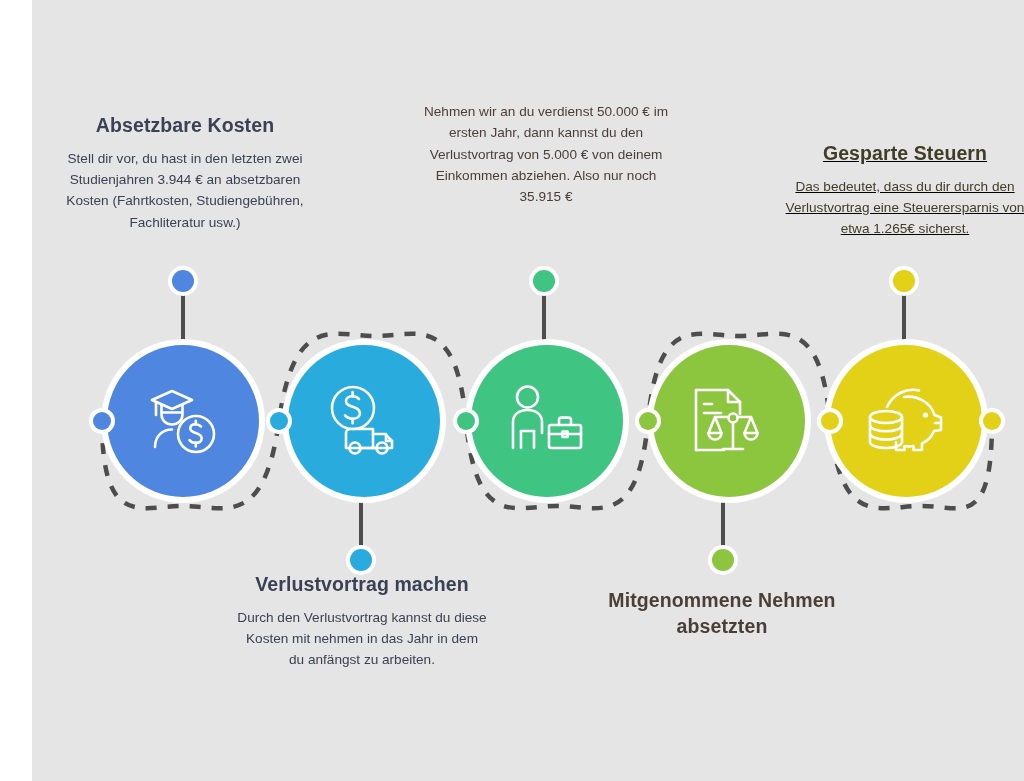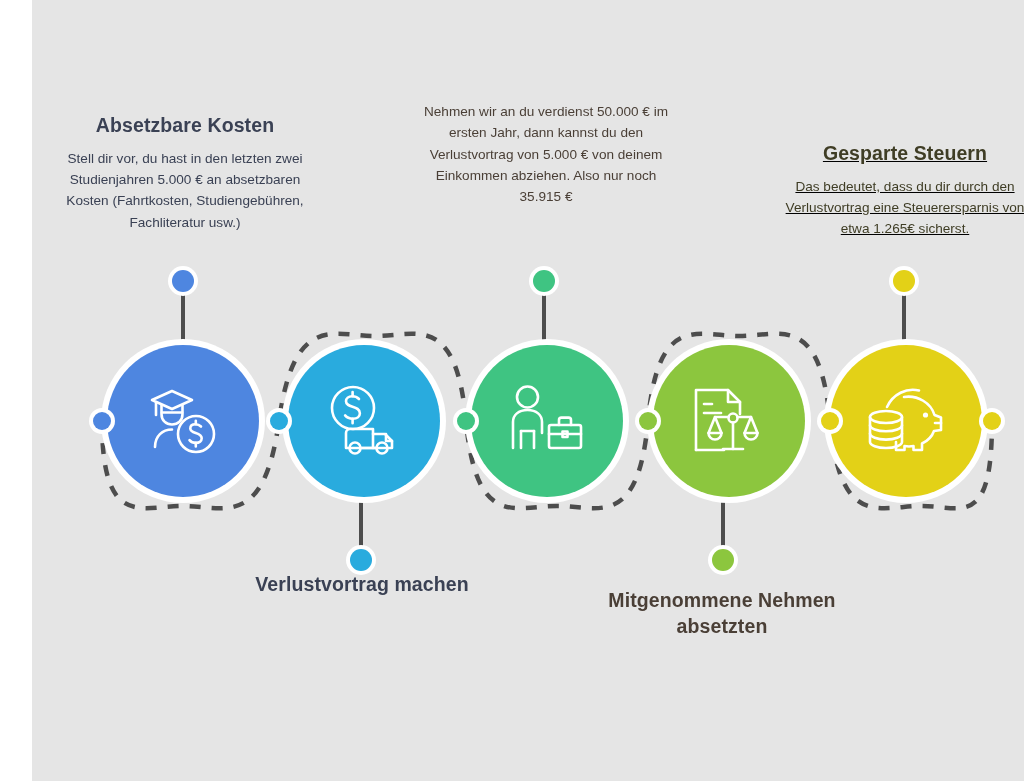--- a/index.html
+++ b/index.html
@@ -208,25 +208,26 @@
         <ellipse cx="21" cy="32" rx="16" ry="6"></ellipse>
         <path d="M5 32 V57 C5 60.3 12.2 63 21 63 C29.8 63 37 60.3 37 57 V32"></path>
         <path d="M5 40.3 C5 43.6 12.2 46.3 21 46.3 C29.8 46.3 37 43.6 37 40.3"></path>
         <path d="M5 48.6 C5 51.9 12.2 54.6 21 54.6 C29.8 54.6 37 51.9 37 48.6"></path>
       </svg>
     </span>
   </div>
 
   <div class="block t-slate" style="left:28px; top:113px; width:250px;">
     <div class="title">Absetzbare Kosten</div>
-    <div class="body">Stell dir vor, du hast in den letzten zwei Studienjahren 5.000 € an absetzbaren Kosten (Fahrtkosten, Studiengebühren, Fachliteratur usw.)</div>
+    <div class="body">Stell dir vor, du hast in den letzten zwei Studienjahren 3.944 € an absetzbaren Kosten (Fahrtkosten, Studiengebühren, Fachliteratur usw.)</div>
   </div>
 
   <div class="block t-slate" style="left:205px; top:572px; width:250px;">
     <div class="title">Verlustvortrag machen</div>
+    <div class="body">Durch den Verlustvortrag kannst du diese Kosten mit nehmen in das Jahr in dem du anfängst zu arbeiten.</div>
   </div>
 
   <div class="block t-brown" style="left:389px; top:101px; width:250px;">
     <div class="body">Nehmen wir an du verdienst 50.000 € im ersten Jahr, dann kannst du den Verlustvortrag von 5.000 € von deinem Einkommen abziehen. Also nur noch 35.915 €</div>
   </div>
 
   <div class="block t-brown" style="left:565px; top:588px; width:250px;">
     <div class="title">Mitgenommene Nehmen absetzten</div>
   </div>
 

